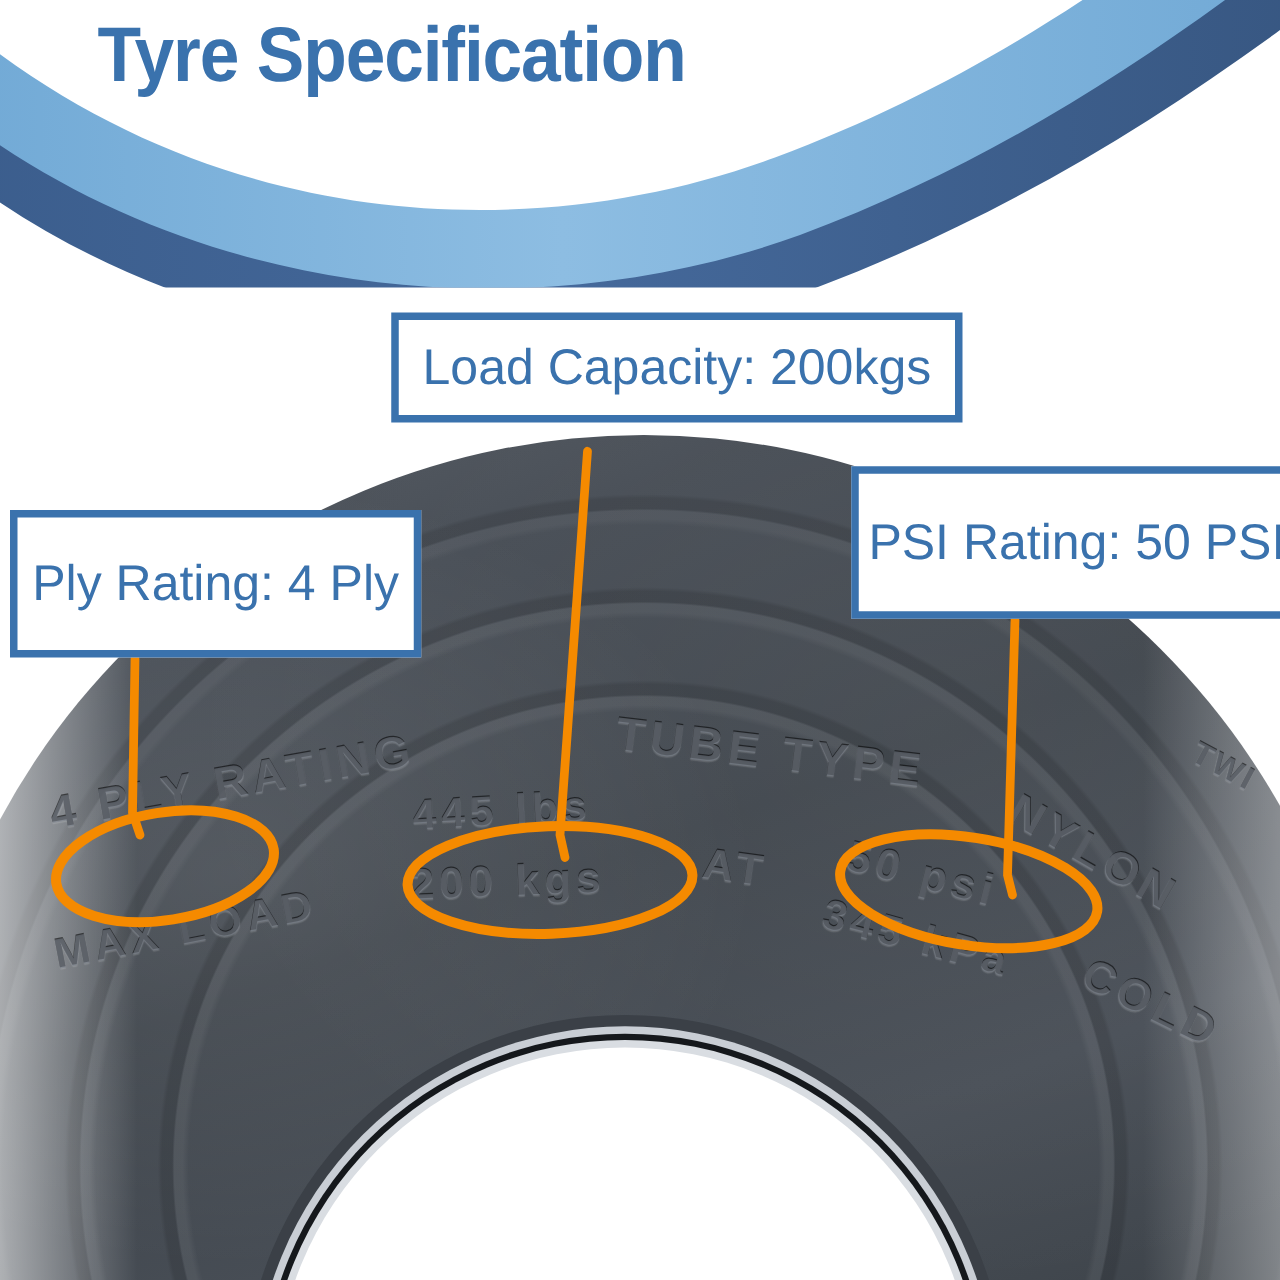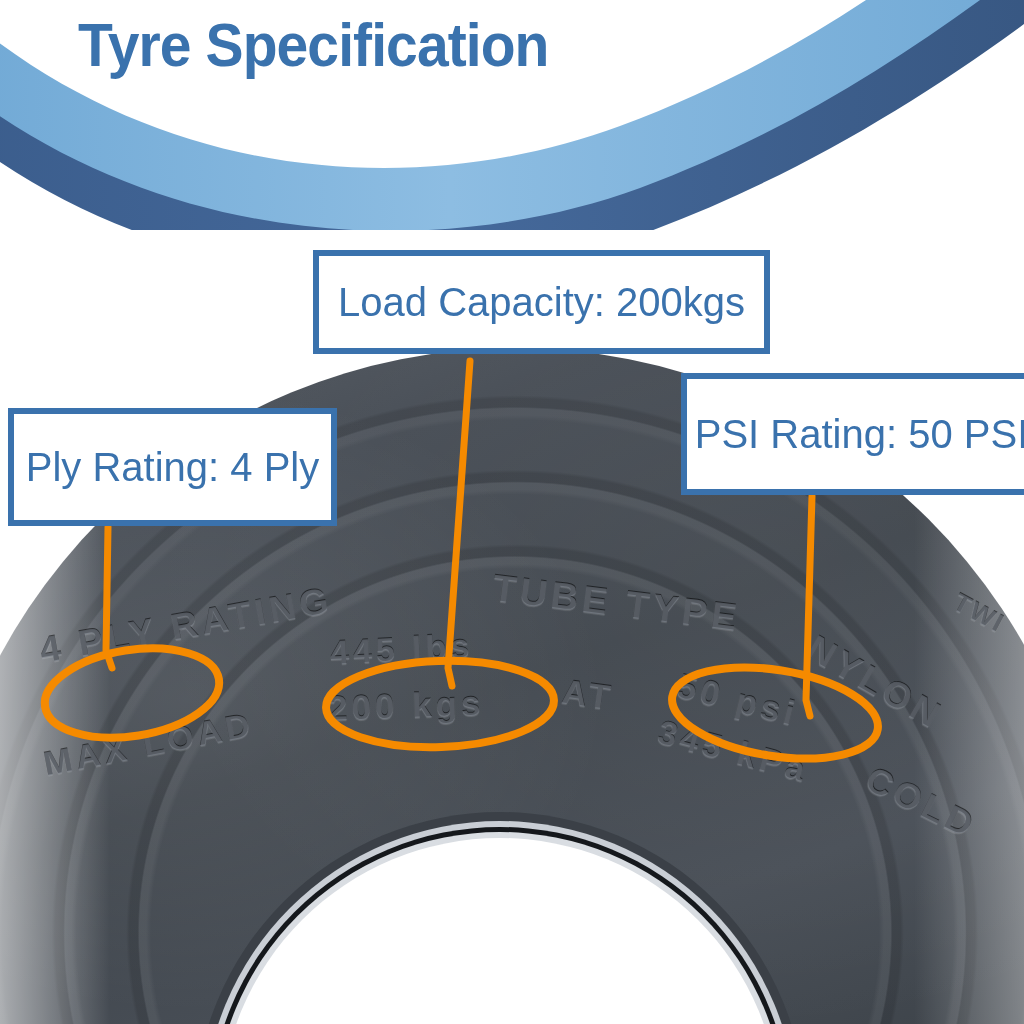--- a/index.html
+++ b/index.html
@@ -163,21 +163,21 @@
     display: flex;
     align-items: center;
     justify-content: center;
     color: #3a72ad;
     font-family: "Liberation Sans", sans-serif;
     font-size: 40px;
     font-weight: 400;
     white-space: nowrap;
   }
   #callout-ply  { left: 8px;   top: 408px; width: 329px; height: 118px; }
-  #callout-load { left: 313px; top: 250px; width: 457px; height: 104px; justify-content: center; }
+  #callout-load { left: 313px; top: 250px; width: 457px; height: 88px; justify-content: center; }
   #callout-psi  { left: 681px; top: 373px; width: 361px; height: 122px; }
 
   
   .anno { position: absolute; left: 0; top: 0; width: 1024px; height: 1024px; pointer-events: none; }
 </style>
 </head>
 <body>
 
 <div id="stage">
 

